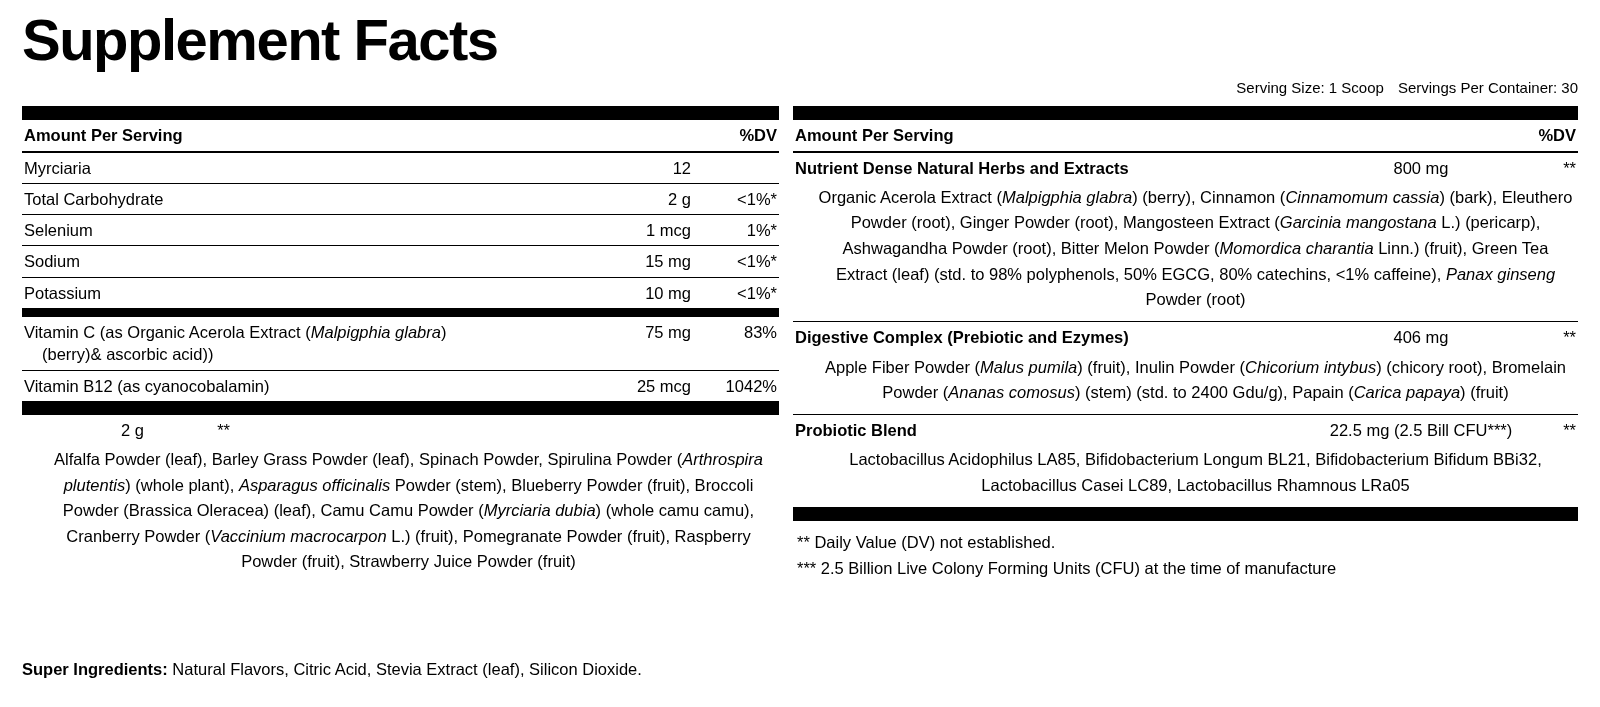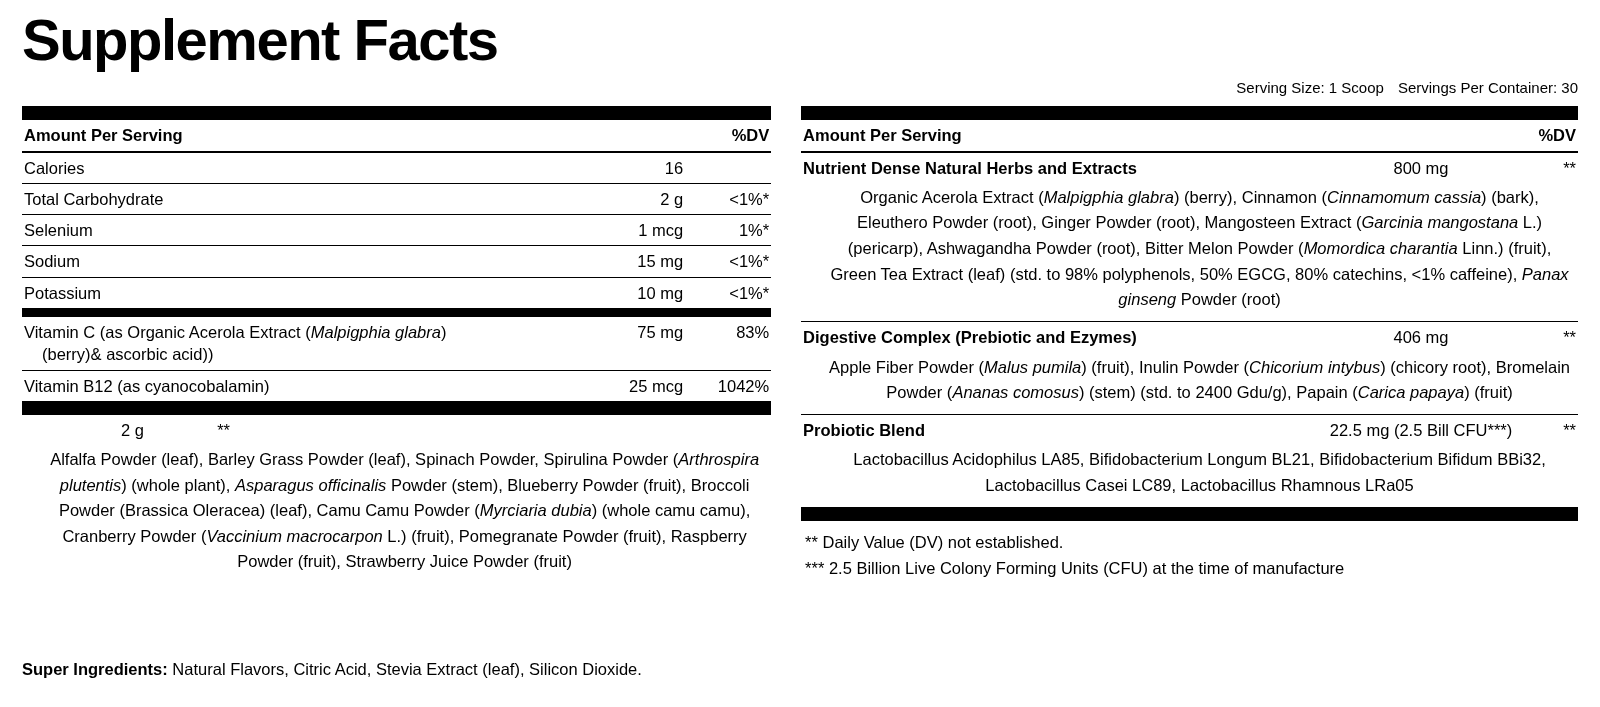--- a/index.html
+++ b/index.html
@@ -28,21 +28,21 @@
   }
   .serving-line {
     font-size: 15px;
     margin: 0 0 10px 2px;
     text-align: right;
   }
   .serving-line .sp { display: inline-block; width: 14px; }
 
   .columns {
     display: flex;
-    gap: 8px;
+    gap: 0;
     align-items: flex-start;
   }
   .col {
     position: relative;
   }
   .col-left { width: 757px; }
   .col-gap  { width: 14px; }
   .col-right { width: 785px; }
 
   .bar-thick {
@@ -132,22 +132,22 @@
       <div class="bar-thick"></div>
 
       <div class="row head">
         <span class="name">Amount Per Serving</span>
         <span class="amt"></span>
         <span class="dv">%DV</span>
       </div>
       <div class="rule-thin"></div>
 
       <div class="row cal-row">
-        <span class="name">Calories</span>
-        <span class="amt">16</span>
+        <span class="name">Myrciaria</span>
+        <span class="amt">12</span>
         <span class="dv"></span>
       </div>
       <div class="rule-hair"></div>
 
       <div class="row">
         <span class="name">Total Carbohydrate</span>
         <span class="amt">2 g</span>
         <span class="dv">&lt;1%*</span>
       </div>
       <div class="rule-hair"></div>

